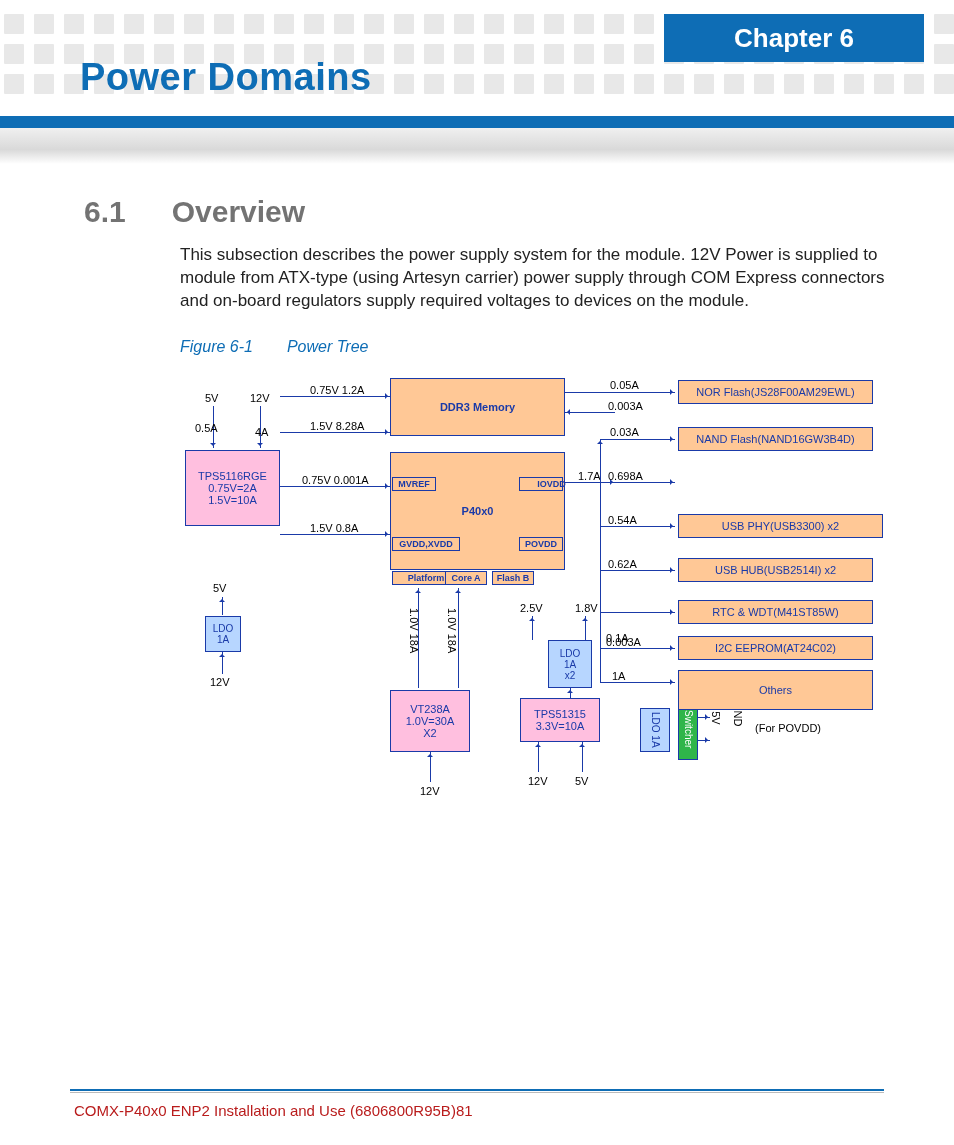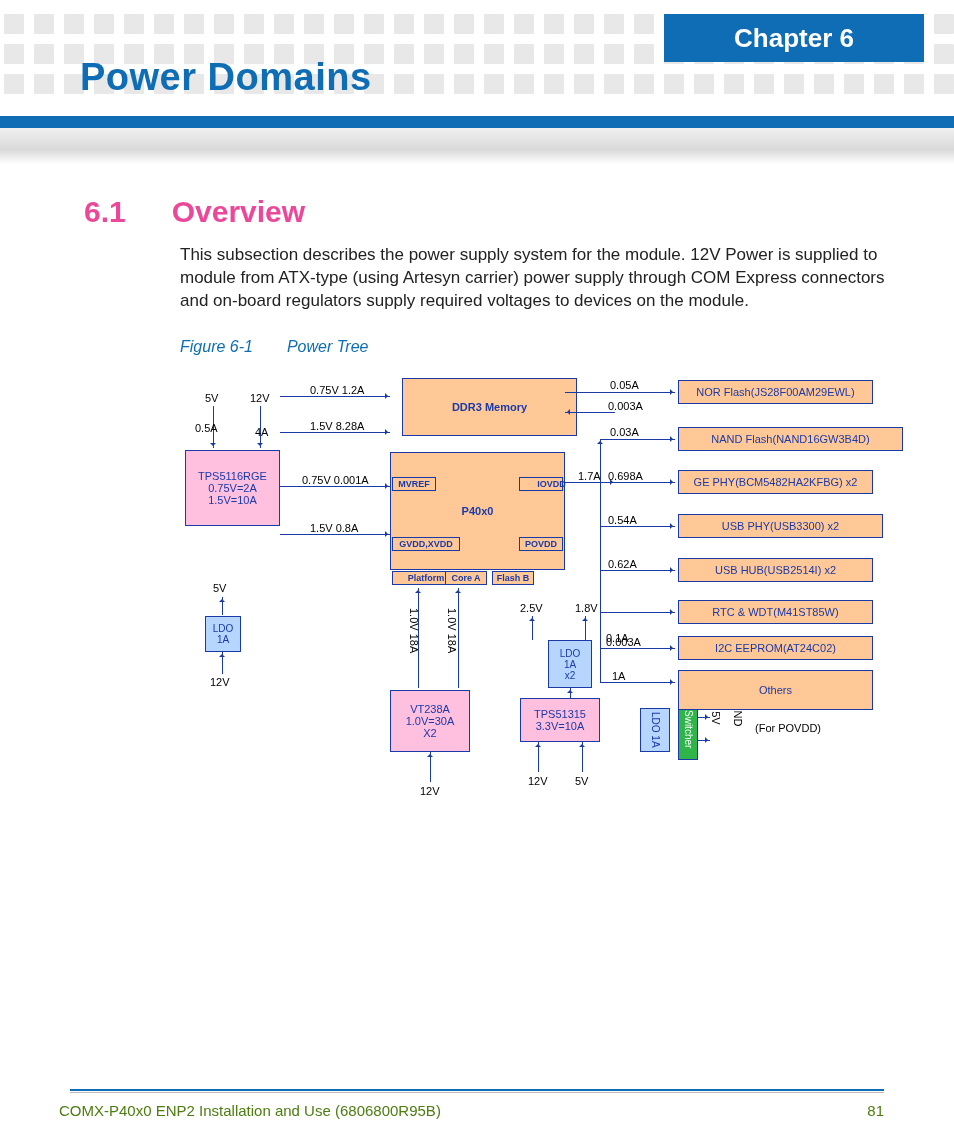--- a/index.html
+++ b/index.html
@@ -62,21 +62,21 @@
   }
 
   
   .section-header {
     position: absolute;
     top: 195px;
     left: 84px;
     right: 60px;
     display: flex;
     gap: 46px;
-    color: #ec4899;
+    color: #737373;
     font-weight: 700;
     font-size: 30px;
   }
 
   .body-text {
     position: absolute;
     top: 244px;
     left: 180px;
     width: 705px;
     font-size: 17px;
@@ -155,23 +155,23 @@
     bottom: 54px;
     height: 2px;
     background: #0e6db5;
   }
   .footer-line::after{
     content:''; position:absolute; left:0; right:0; top:3px; height:1px; background:#bbb;
   }
   .footer {
     position: absolute;
     bottom: 26px;
-    left: 59px; right: 70px;
-    display: flex; justify-content: space-between;
-    font-size: 15px; color: #4d7c0f;
+    left: 74px; right: 70px;
+    display: flex; justify-content: flex-start;
+    font-size: 15px; color: #b91c1c;
   }
 </style>
 </head>
 <body>
 
 <div class="banner">
   <div class="sq-row r1">
       <div class="sq"></div>
       <div class="sq"></div>
       <div class="sq"></div>
@@ -307,21 +307,21 @@
 
   <span class="lbl" style="left:130px; top:12px;">0.75V  1.2A</span>
   <div class="arrow-h" style="left:100px; top:24px; width:110px;"></div>
   <span class="lbl" style="left:130px; top:48px;">1.5V  8.28A</span>
   <div class="arrow-h" style="left:100px; top:60px; width:110px;"></div>
   <span class="lbl" style="left:122px; top:102px;">0.75V  0.001A</span>
   <div class="arrow-h" style="left:100px; top:114px; width:110px;"></div>
   <span class="lbl" style="left:130px; top:150px;">1.5V  0.8A</span>
   <div class="arrow-h" style="left:100px; top:162px; width:110px;"></div>
 
-  <div class="blk" style="left:210px; top:6px; width:175px; height:58px; font-weight:bold; color:#1a3aa8;margin-left:12px;">DDR3 Memory</div>
+  <div class="blk" style="left:210px; top:6px; width:175px; height:58px; font-weight:bold; color:#1a3aa8;">DDR3 Memory</div>
 
   <div class="blk" style="left:210px; top:80px; width:175px; height:118px; font-weight:bold;">
     <span>P40x0</span>
     <div class="blk small" style="left:1px; top:24px; width:44px; height:14px;">MVREF</div>
     <div class="blk small" style="right:1px; top:24px; width:44px; height:14px;padding-left:23px;">IOVDD</div>
     <div class="blk small" style="left:1px; bottom:18px; width:68px; height:14px;">GVDD,XVDD</div>
     <div class="blk small" style="right:1px; bottom:18px; width:44px; height:14px;">POVDD</div>
     <div class="blk small" style="left:1px; bottom:-16px; width:68px; height:14px;">Platform</div>
     <div class="blk small" style="left:54px; bottom:-16px; width:42px; height:14px;">Core A</div>
     <div class="blk small" style="left:101px; bottom:-16px; width:42px; height:14px;">Flash B</div>
@@ -370,28 +370,27 @@
 
   <div class="arrow-h" style="left:385px; top:20px; width:110px;"></div>
   <span class="lbl" style="left:430px; top:7px;">0.05A</span>
   <div class="blk" style="left:498px; top:8px; width:195px; height:24px;">NOR Flash(JS28F00AM29EWL)</div>
 
   <div class="arrow-h rev" style="left:385px; top:40px; width:50px;"></div>
   <span class="lbl" style="left:428px; top:28px;">0.003A</span>
 
   <span class="lbl" style="left:430px; top:54px;">0.03A</span>
   <div class="arrow-h" style="left:420px; top:67px; width:75px;"></div>
-  <div class="blk" style="left:498px; top:55px; width:225px; height:24px;">NAND Flash(NAND16GW3B4D)</div>
+  <div class="blk" style="left:498px; top:55px; width:195px; height:24px;">NAND Flash(NAND16GW3B4D)</div>
 
   <span class="lbl" style="left:398px; top:98px;">1.7A</span>
   <div class="arrow-h" style="left:385px; top:110px; width:50px;"></div>
 
   <span class="lbl" style="left:428px; top:98px;">0.698A</span>
   <div class="arrow-h" style="left:420px; top:110px; width:75px;"></div>
-  <div class="blk" style="left:498px; top:98px; width:195px; height:24px;">GE PHY(BCM5482HA2KFBG) x2</div>
 
   <span class="lbl" style="left:428px; top:142px;">0.54A</span>
   <div class="arrow-h" style="left:420px; top:154px; width:75px;"></div>
   <div class="blk" style="left:498px; top:142px; width:205px; height:24px;">USB PHY(USB3300) x2</div>
 
   <span class="lbl" style="left:428px; top:186px;">0.62A</span>
   <div class="arrow-h" style="left:420px; top:198px; width:75px;"></div>
   <div class="blk" style="left:498px; top:186px; width:195px; height:24px;">USB HUB(USB2514I) x2</div>
 
   <span class="lbl" style="left:426px; top:228px;margin-top:32px;">0.1A</span>

